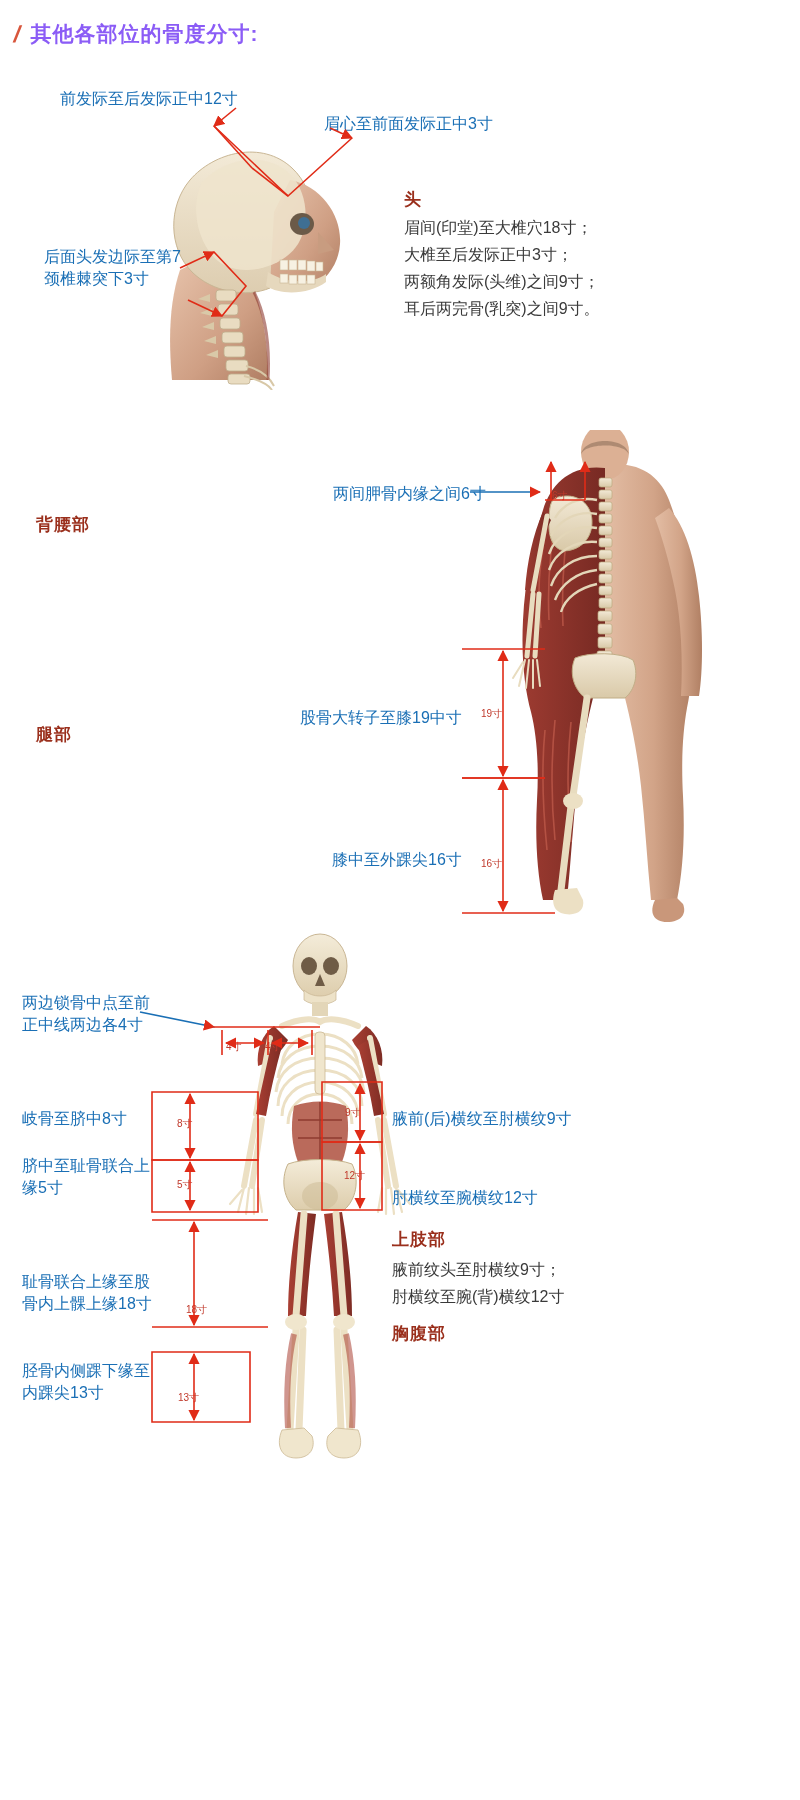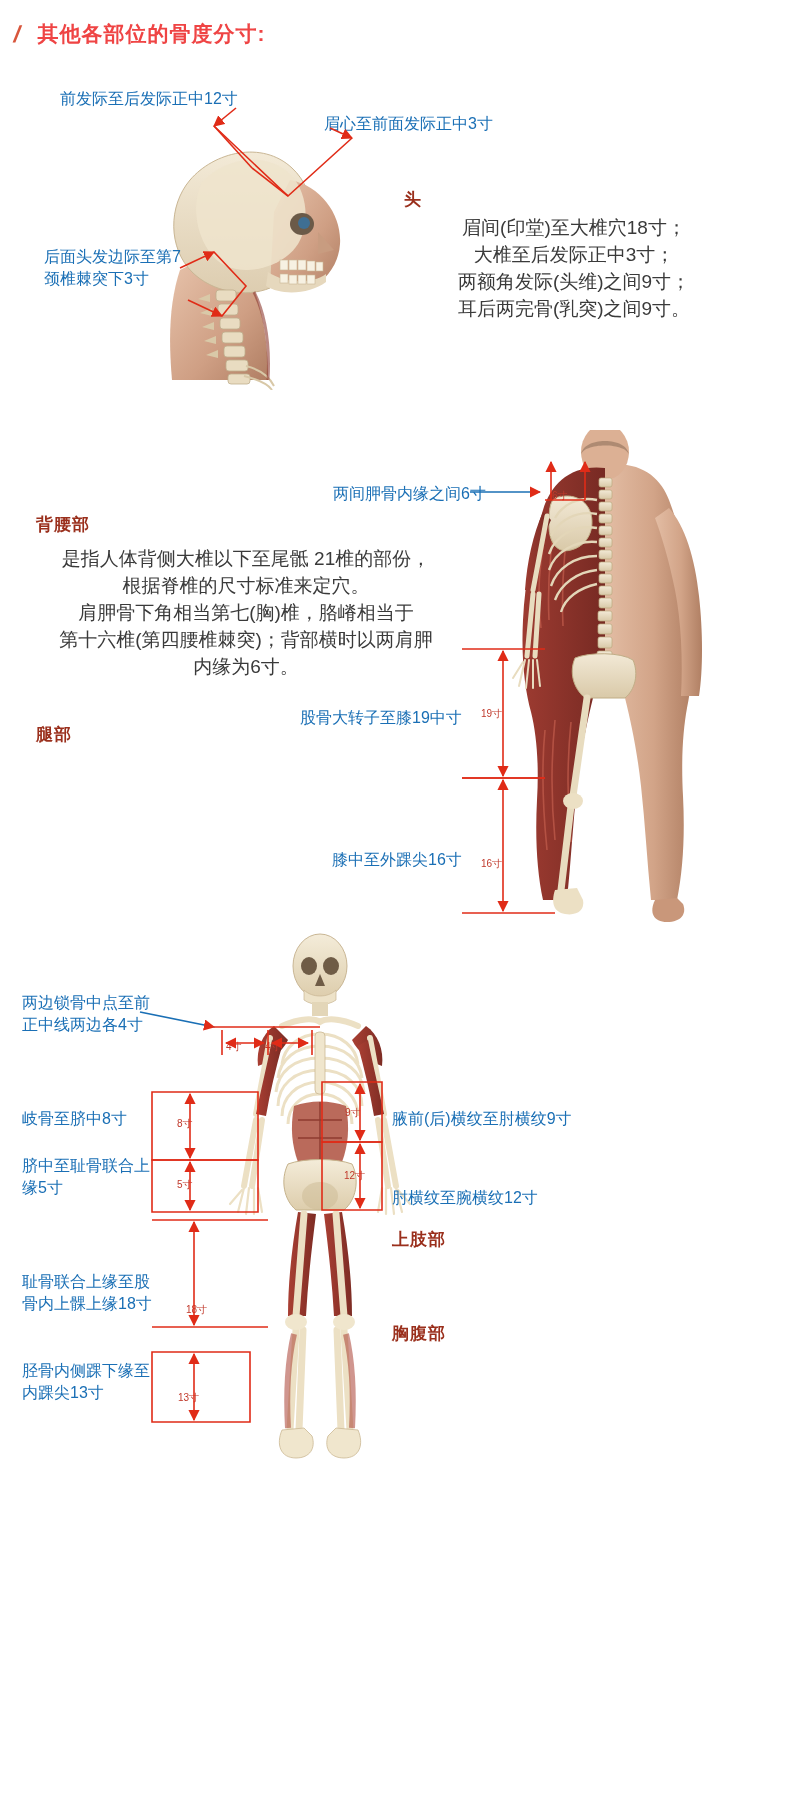--- a/index.html
+++ b/index.html
@@ -32,33 +32,31 @@
   }
   .header .slash {
     color: #d8563c;
     font-size: 23px;
     font-weight: bold;
     transform: skewX(-12deg);
   }
   .header .title {
     font-size: 21px;
     font-weight: bold;
-    color: #ef4444;
+    color: #8b5cf6;
     letter-spacing: 1px;
-    margin-left: 7px;
   }
 
   
   .txt {
     position: absolute;
-    font-size: 19px;
+    font-size: 16px;
     line-height: 27px;
     color: #3a3a3a;
     white-space: pre-line;
-    text-align: center;
   }
   .sec-title {
     position: absolute;
     font-size: 17px;
     font-weight: bold;
     color: #9a2f1c;
     letter-spacing: 1px;
   }
   .callout {
     position: absolute;
@@ -283,25 +281,20 @@
   <div class="callout" style="left:333px; top:483px;">两间胛骨内缘之间6寸</div>
   <div class="meas" style="left:552px; top:489px;">6寸</div>
 
   <div class="callout" style="left:300px; top:707px;">股骨大转子至膝19中寸</div>
   <div class="meas" style="left:481px; top:707px;">19寸</div>
 
   <div class="callout" style="left:332px; top:849px;">膝中至外踝尖16寸</div>
   <div class="meas" style="left:481px; top:841px;margin-top:16px;">16寸</div>
 
   <div class="sec-title" style="left:36px; top:513px;">背腰部</div>
-  <div class="txt" style="left:36px; top:545px; width:420px;">是指人体背侧大椎以下至尾骶 21椎的部份，
-根据脊椎的尺寸标准来定穴。
-肩胛骨下角相当第七(胸)椎，胳嵴相当于
-第十六椎(第四腰椎棘突)；背部横时以两肩胛
-内缘为6寸。</div>
 
   <div class="sec-title" style="left:36px; top:723px;">腿部</div>
 
   <div class="figure" style="left:170px; top:930px; width:300px; height:560px;">
     <svg width="300" height="560" viewBox="0 0 300 560">
       <defs>
         <linearGradient id="boneF" x1="0" y1="0" x2="0" y2="1">
           <stop offset="0%" stop-color="#f4ecd9"></stop>
           <stop offset="100%" stop-color="#ddcdac"></stop>
         </linearGradient>
@@ -415,20 +408,22 @@
 内踝尖13寸</div>
   <div class="meas" style="left:178px; top:1391px;">13寸</div>
 
   <div class="meas" style="left:345px; top:1106px;">9寸</div>
   <div class="callout" style="left:392px; top:1108px;">腋前(后)横纹至肘横纹9寸</div>
 
   <div class="meas" style="left:344px; top:1169px;">12寸</div>
   <div class="callout" style="left:392px; top:1170px;margin-top:17px;">肘横纹至腕横纹12寸</div>
 
   <div class="sec-title" style="left:392px; top:1228px;">上肢部</div>
+  <div class="txt" style="left:392px; top:1256px; width:380px;">腋前纹头至肘横纹9寸；
+肘横纹至腕(背)横纹12寸</div>
 
   <div class="sec-title" style="left:392px; top:1322px;">胸腹部</div>
 
   <svg class="overlay">
     <defs>
       <marker id="redArrow" viewBox="0 0 10 10" refX="9" refY="5" markerWidth="7" markerHeight="7" orient="auto-start-reverse">
         <path d="M 0 0 L 10 5 L 0 10 z" fill="#e02b17"></path>
       </marker>
       <marker id="redArrowStart" viewBox="0 0 10 10" refX="1" refY="5" markerWidth="7" markerHeight="7" orient="auto">
         <path d="M 10 0 L 0 5 L 10 10 z" fill="#e02b17"></path>

